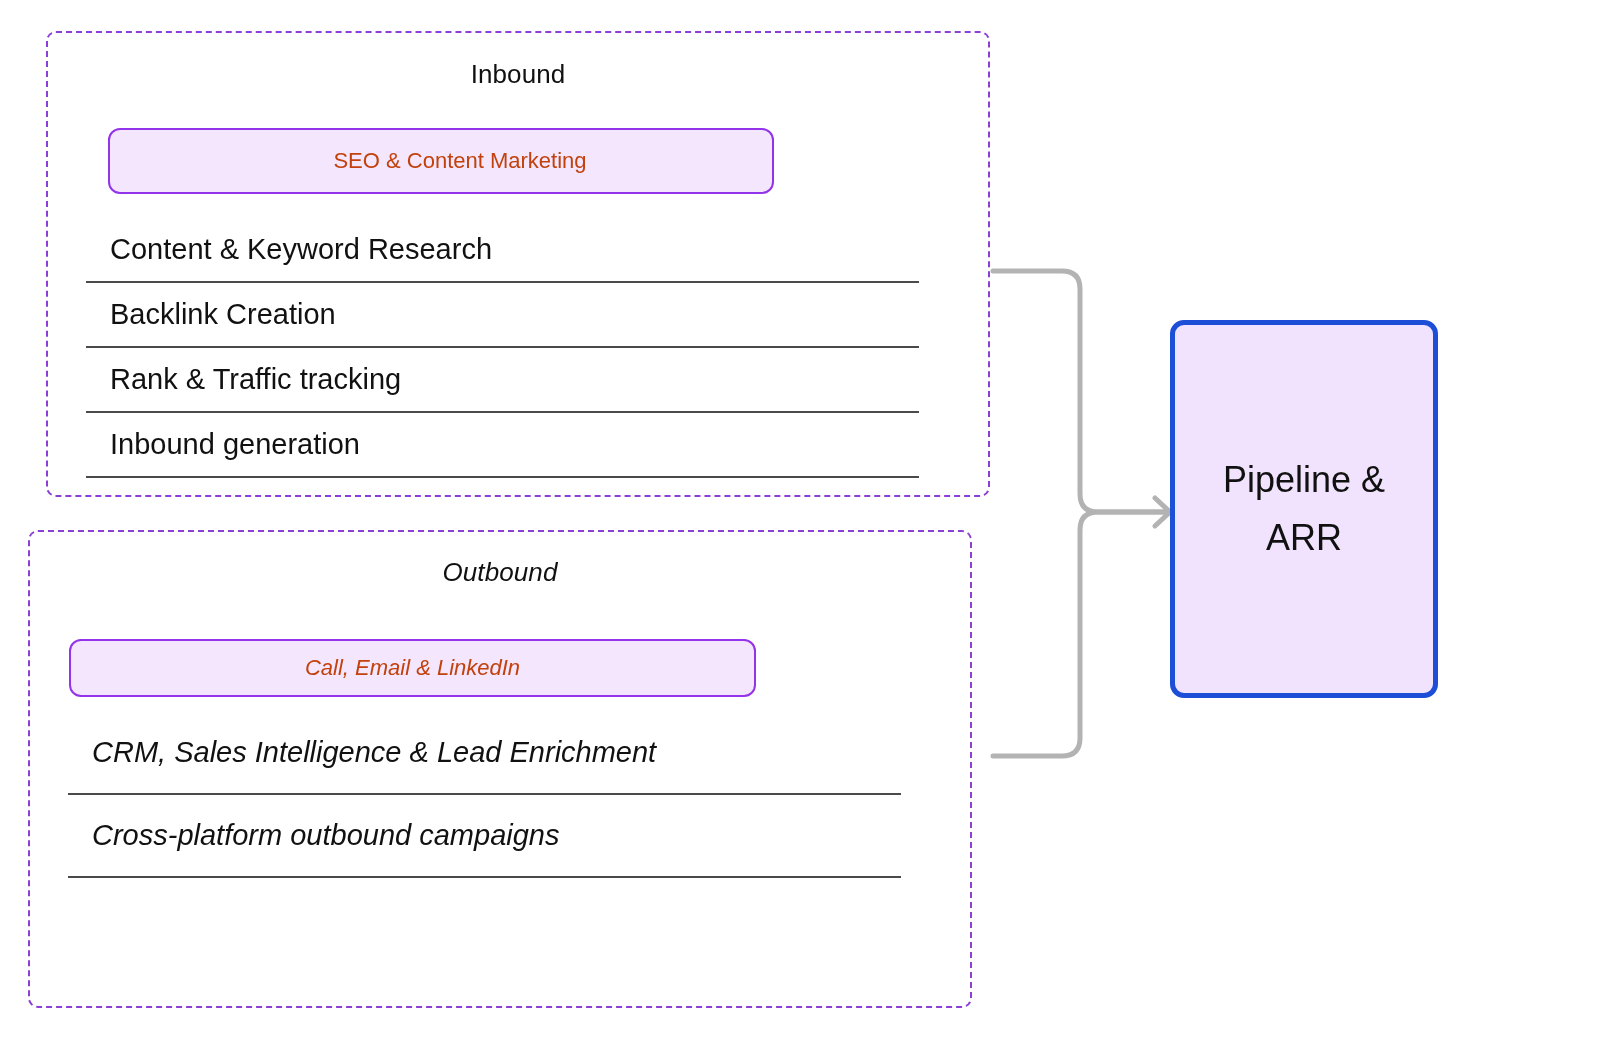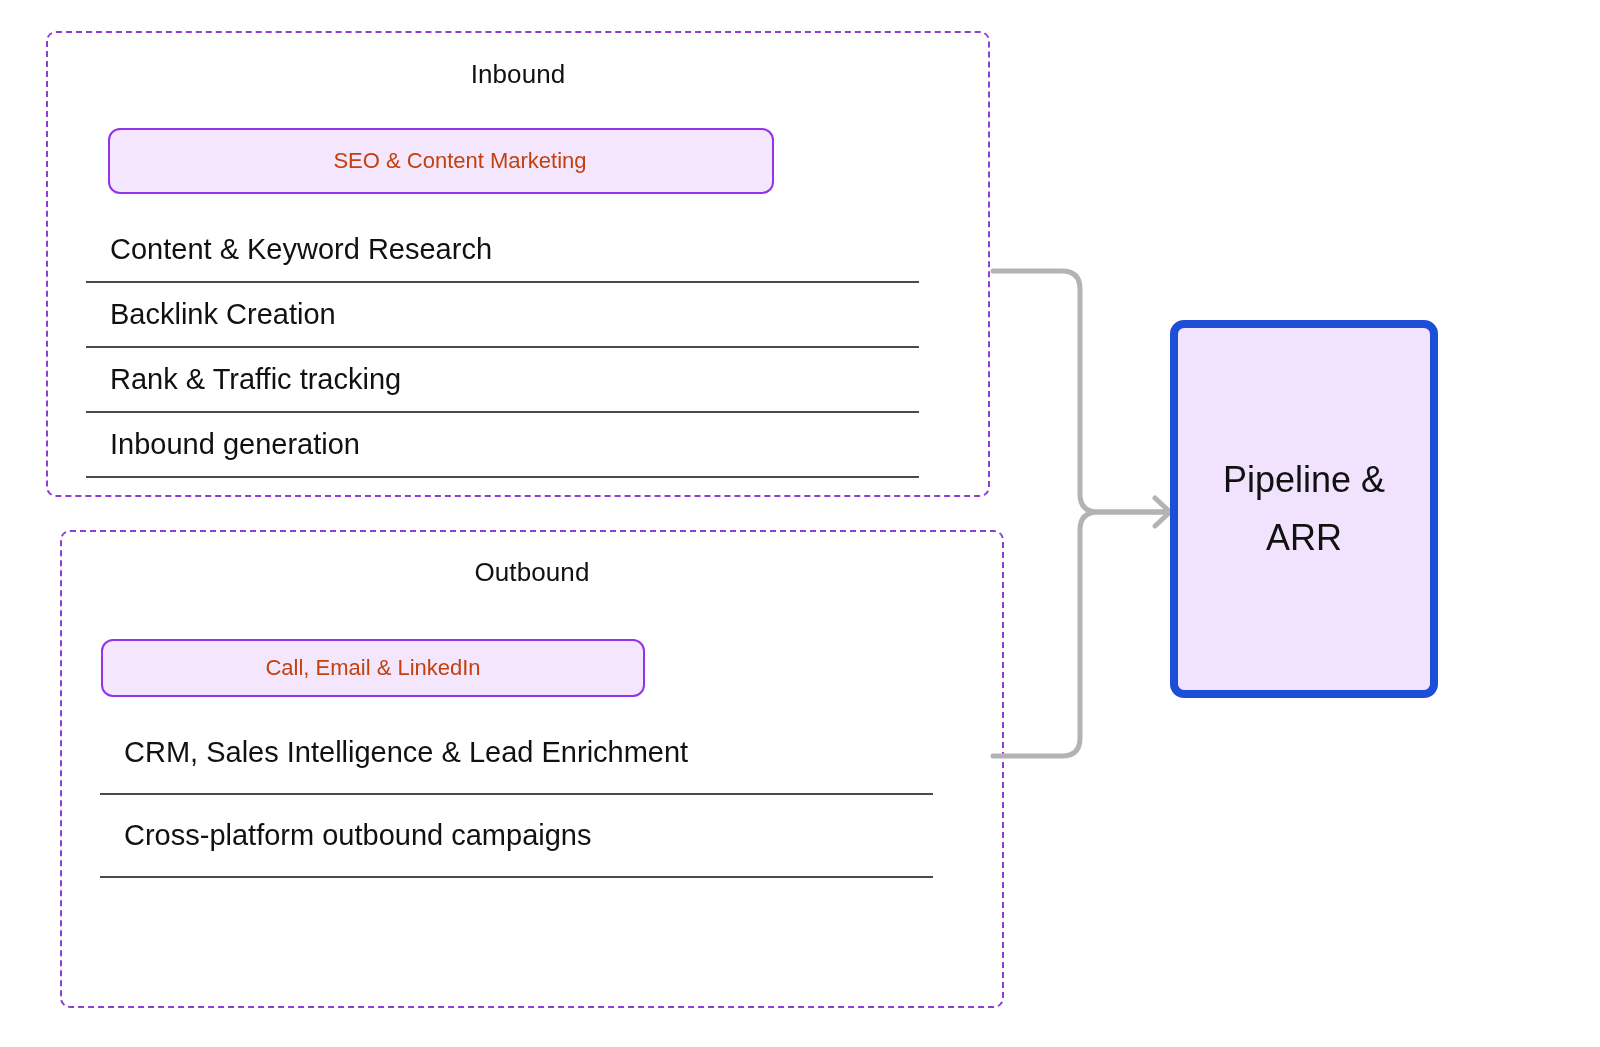--- a/index.html
+++ b/index.html
@@ -21,21 +21,21 @@
 
   
   .group {
     position: absolute;
     box-sizing: border-box;
     border: 2px dashed #8b3fd4;
     border-radius: 10px;
     background: #ffffff;
   }
   #group-inbound  { left: 46px;  top: 31px;  width: 944px; height: 466px; }
-  #group-outbound { left: 60px;  top: 530px; width: 944px; height: 478px; }
+  #group-outbound { left: 28px;  top: 530px; width: 944px; height: 478px; font-style: italic; }
 
   .group-title {
     position: absolute;
     left: 0;
     width: 100%;
     text-align: center;
     font-size: 26px;
     font-weight: 400;
     color: #111111;
     letter-spacing: 0.1px;
@@ -57,21 +57,21 @@
   }
   .chip-label {
     font-size: 22px;
     font-weight: 400;
     color: #c2410c;
     line-height: 1;
     white-space: nowrap;
   }
   #chip-inbound  { left: 60px; top: 95px; width: 666px; height: 66px; }
   #chip-inbound .chip-label { padding-left: 38px; }
-  #chip-outbound { left: 39px; top: 107px; width: 544px; height: 58px; }
+  #chip-outbound { left: 39px; top: 107px; width: 687px; height: 58px; }
   #chip-outbound .chip-label { padding-left: 0px; }
 
   
   .items {
     position: absolute;
     left: 38px;
     width: 833px;
   }
   #items-inbound  { top: 185px; }
   #items-outbound { top: 180px; }
@@ -97,21 +97,21 @@
 
   
   #node-outcome {
     position: absolute;
     left: 1170px;
     top: 320px;
     width: 268px;
     height: 378px;
     box-sizing: border-box;
     background: #f1e3fd;
-    border: 8px solid #1d4ed8;
+    border: 5px solid #1d4ed8;
     border-radius: 14px;
     display: flex;
     align-items: center;
     justify-content: center;
   }
   #node-outcome .node-label {
     font-size: 36px;
     font-weight: 400;
     color: #111111;
     text-align: center;

